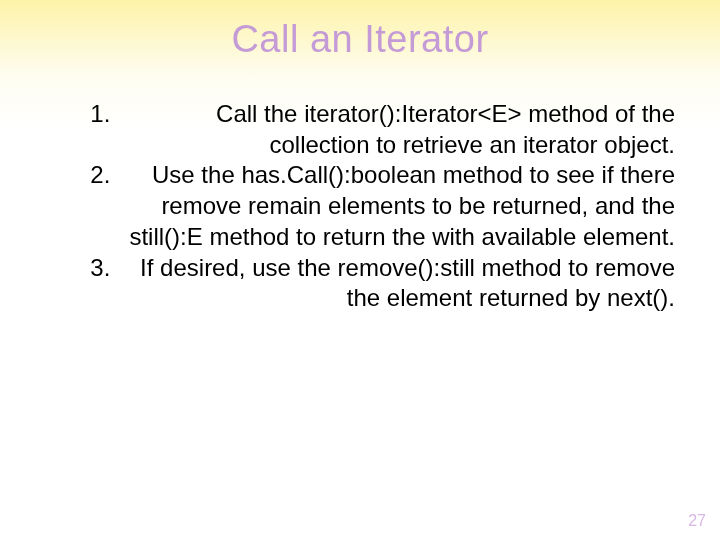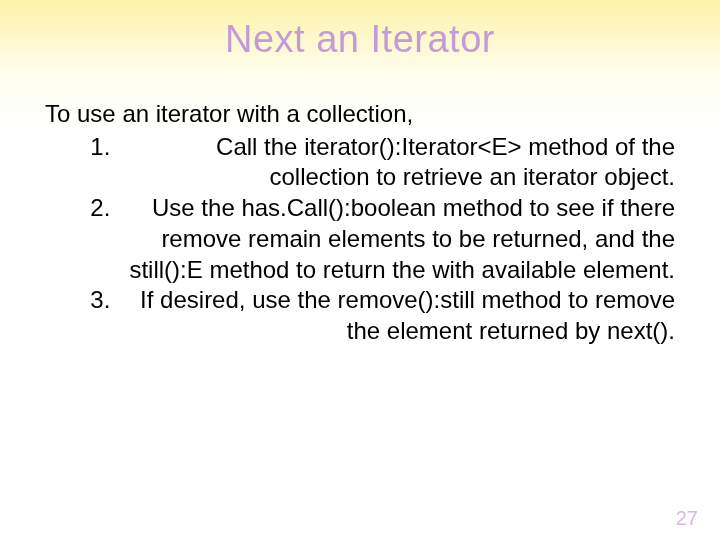--- a/index.html
+++ b/index.html
@@ -44,35 +44,34 @@
     padding-left: 6px;
     margin-bottom: 0px;
     text-align: right;
   }
   .code {
     font-family: Arial, Helvetica, sans-serif;
     color: #000;
   }
   .pagenum {
     position: absolute;
-    right: 22px;
+    right: 14px;
     bottom: 10px;
     color: #d8b8e6;
-    font-size: 20px;
+    font-size: 16px;
     margin-top: 26px;
   }
 </style>
 </head>
 <body>
 
 <div class="slide">
-  <div class="title">Next an Iterator</div>
+  <div class="title">Call an Iterator</div>
 
   <div class="body">
-    <p class="intro">To use an iterator with a collection,</p>
     <ol class="steps">
       <li>
         <span>Call the </span><span class="code">iterator():Iterator&lt;E&gt;</span><span> method of the collection to retrieve an iterator object.</span>
       </li>
       <li>
         <span>Use the </span><span class="code">has.Call():boolean</span><span> method to see if there remove remain elements to be returned, and the </span><span class="code">still():E</span><span> method to return the with available element.</span>
       </li>
       <li>
         <span>If desired, use the </span><span class="code">remove():still</span><span> method to remove the element returned by </span><span class="code">next()</span><span>.</span>
       </li>

